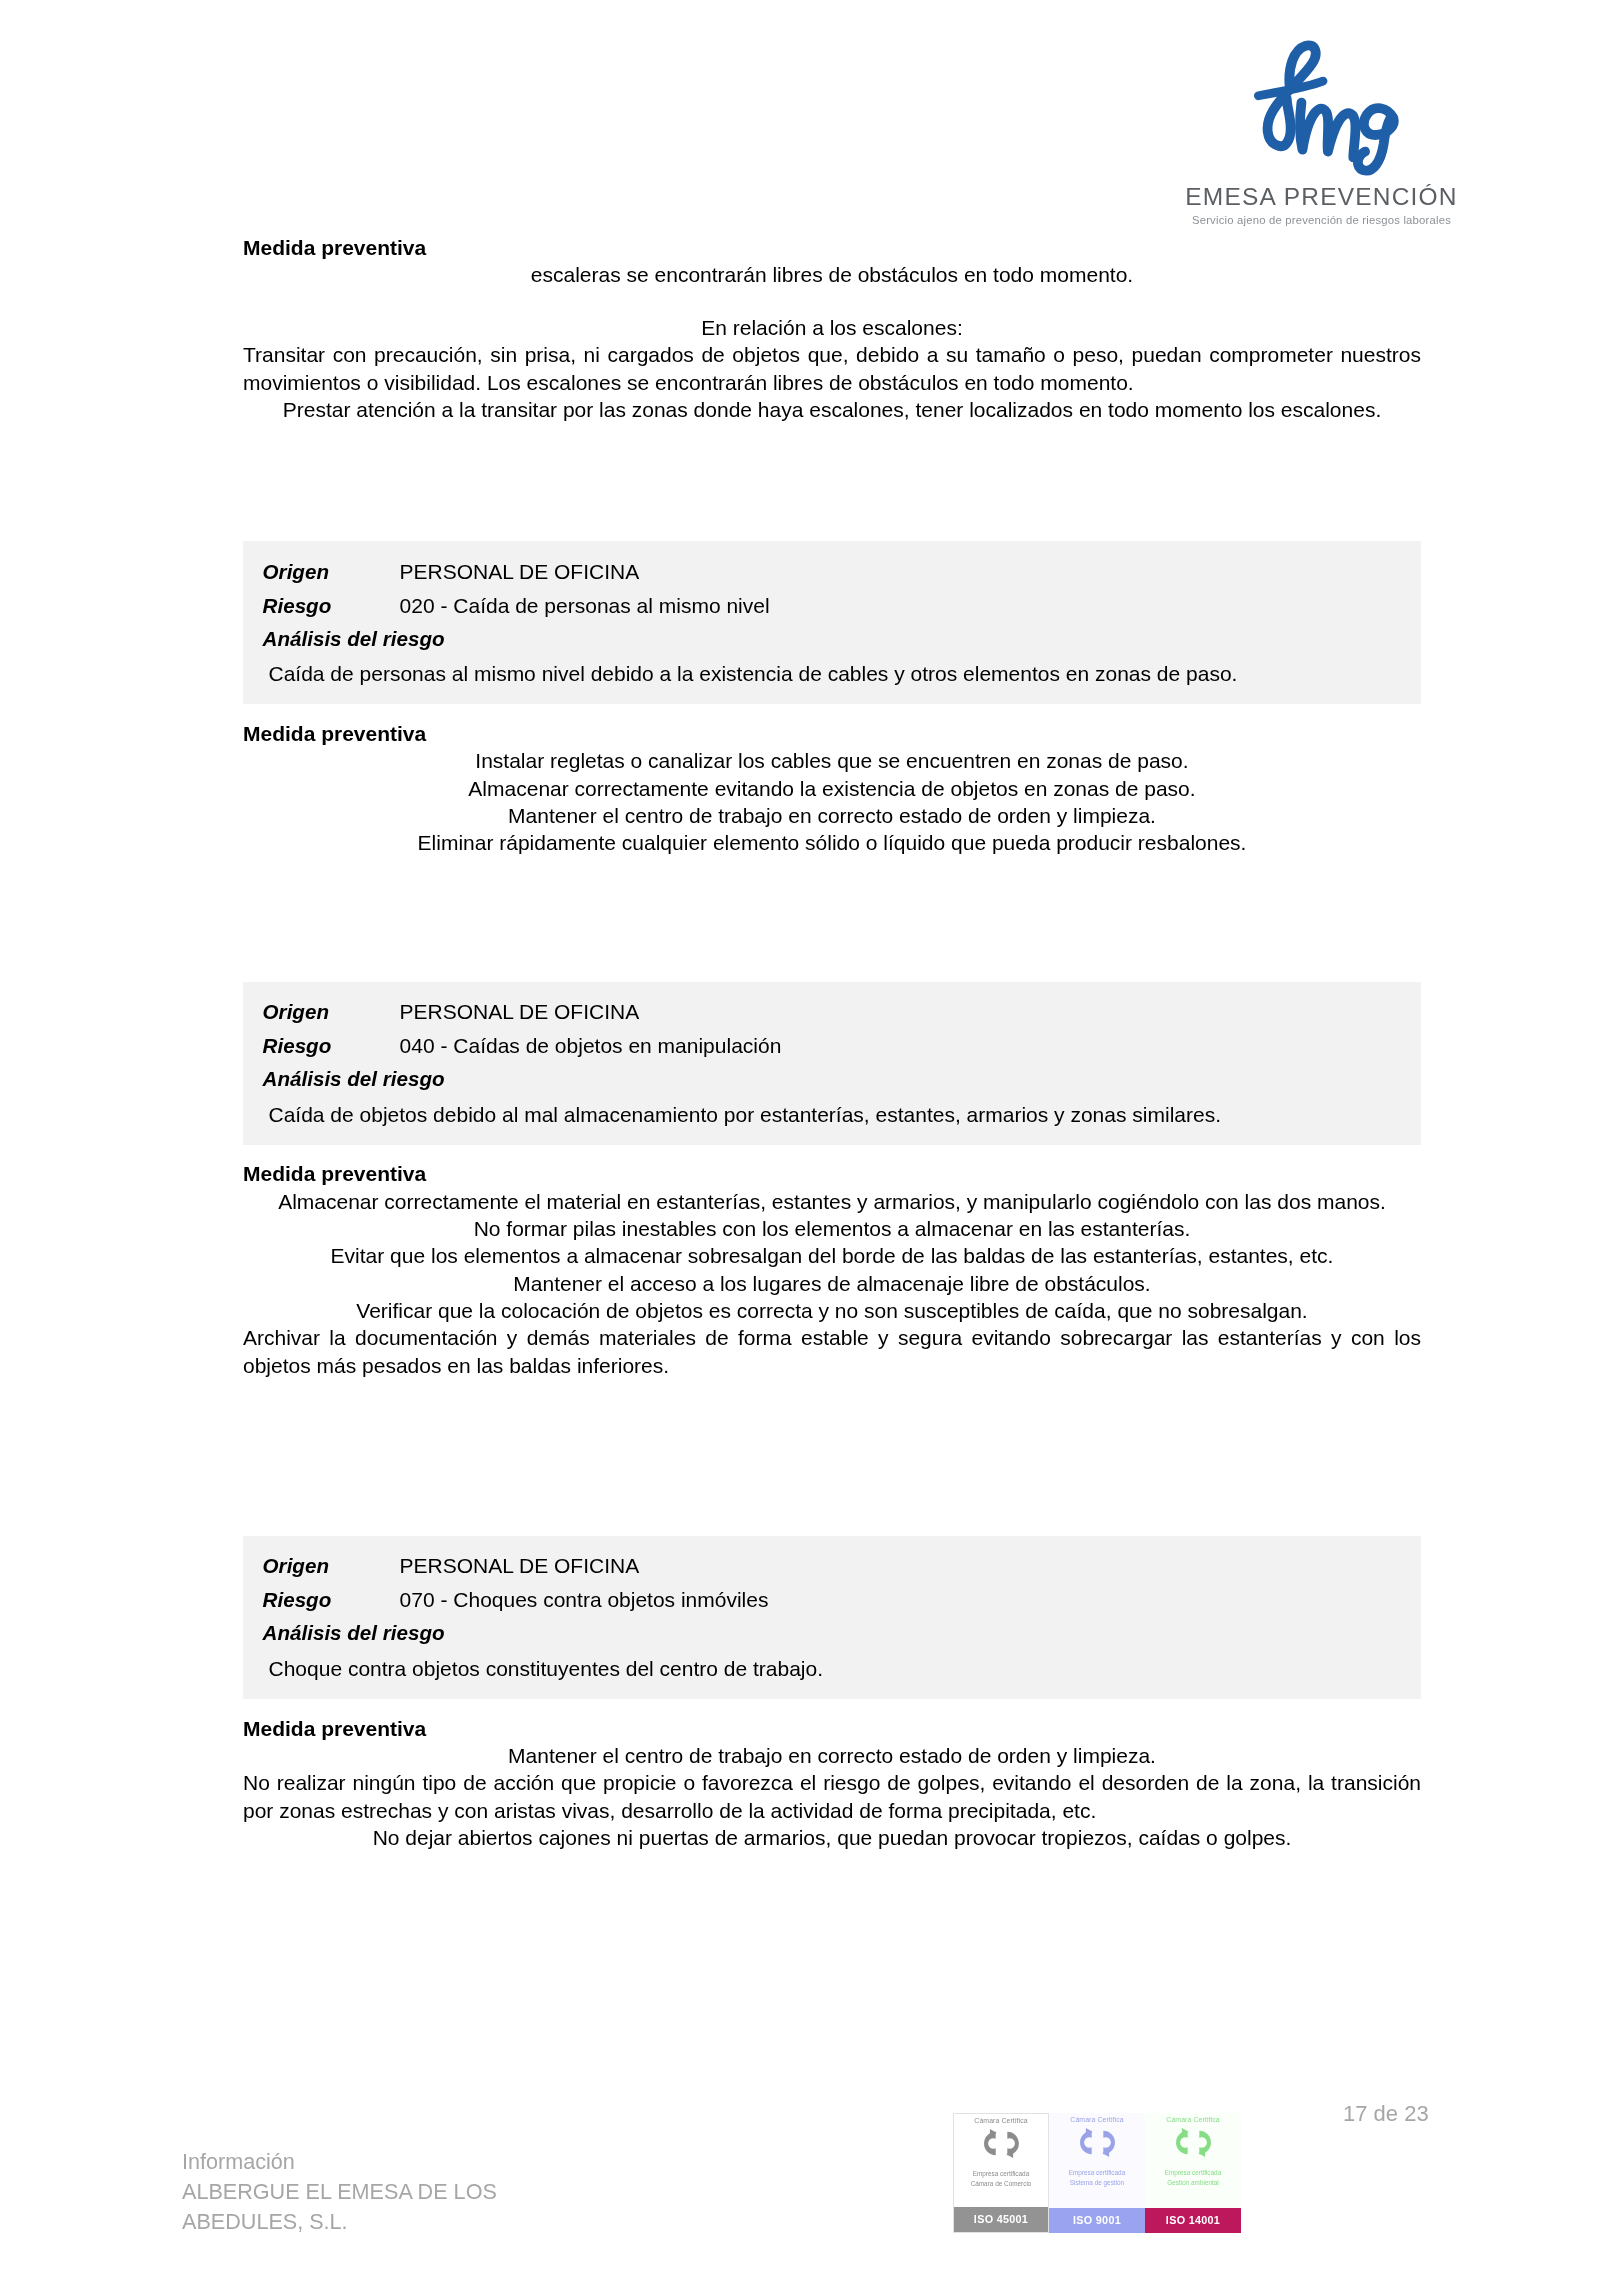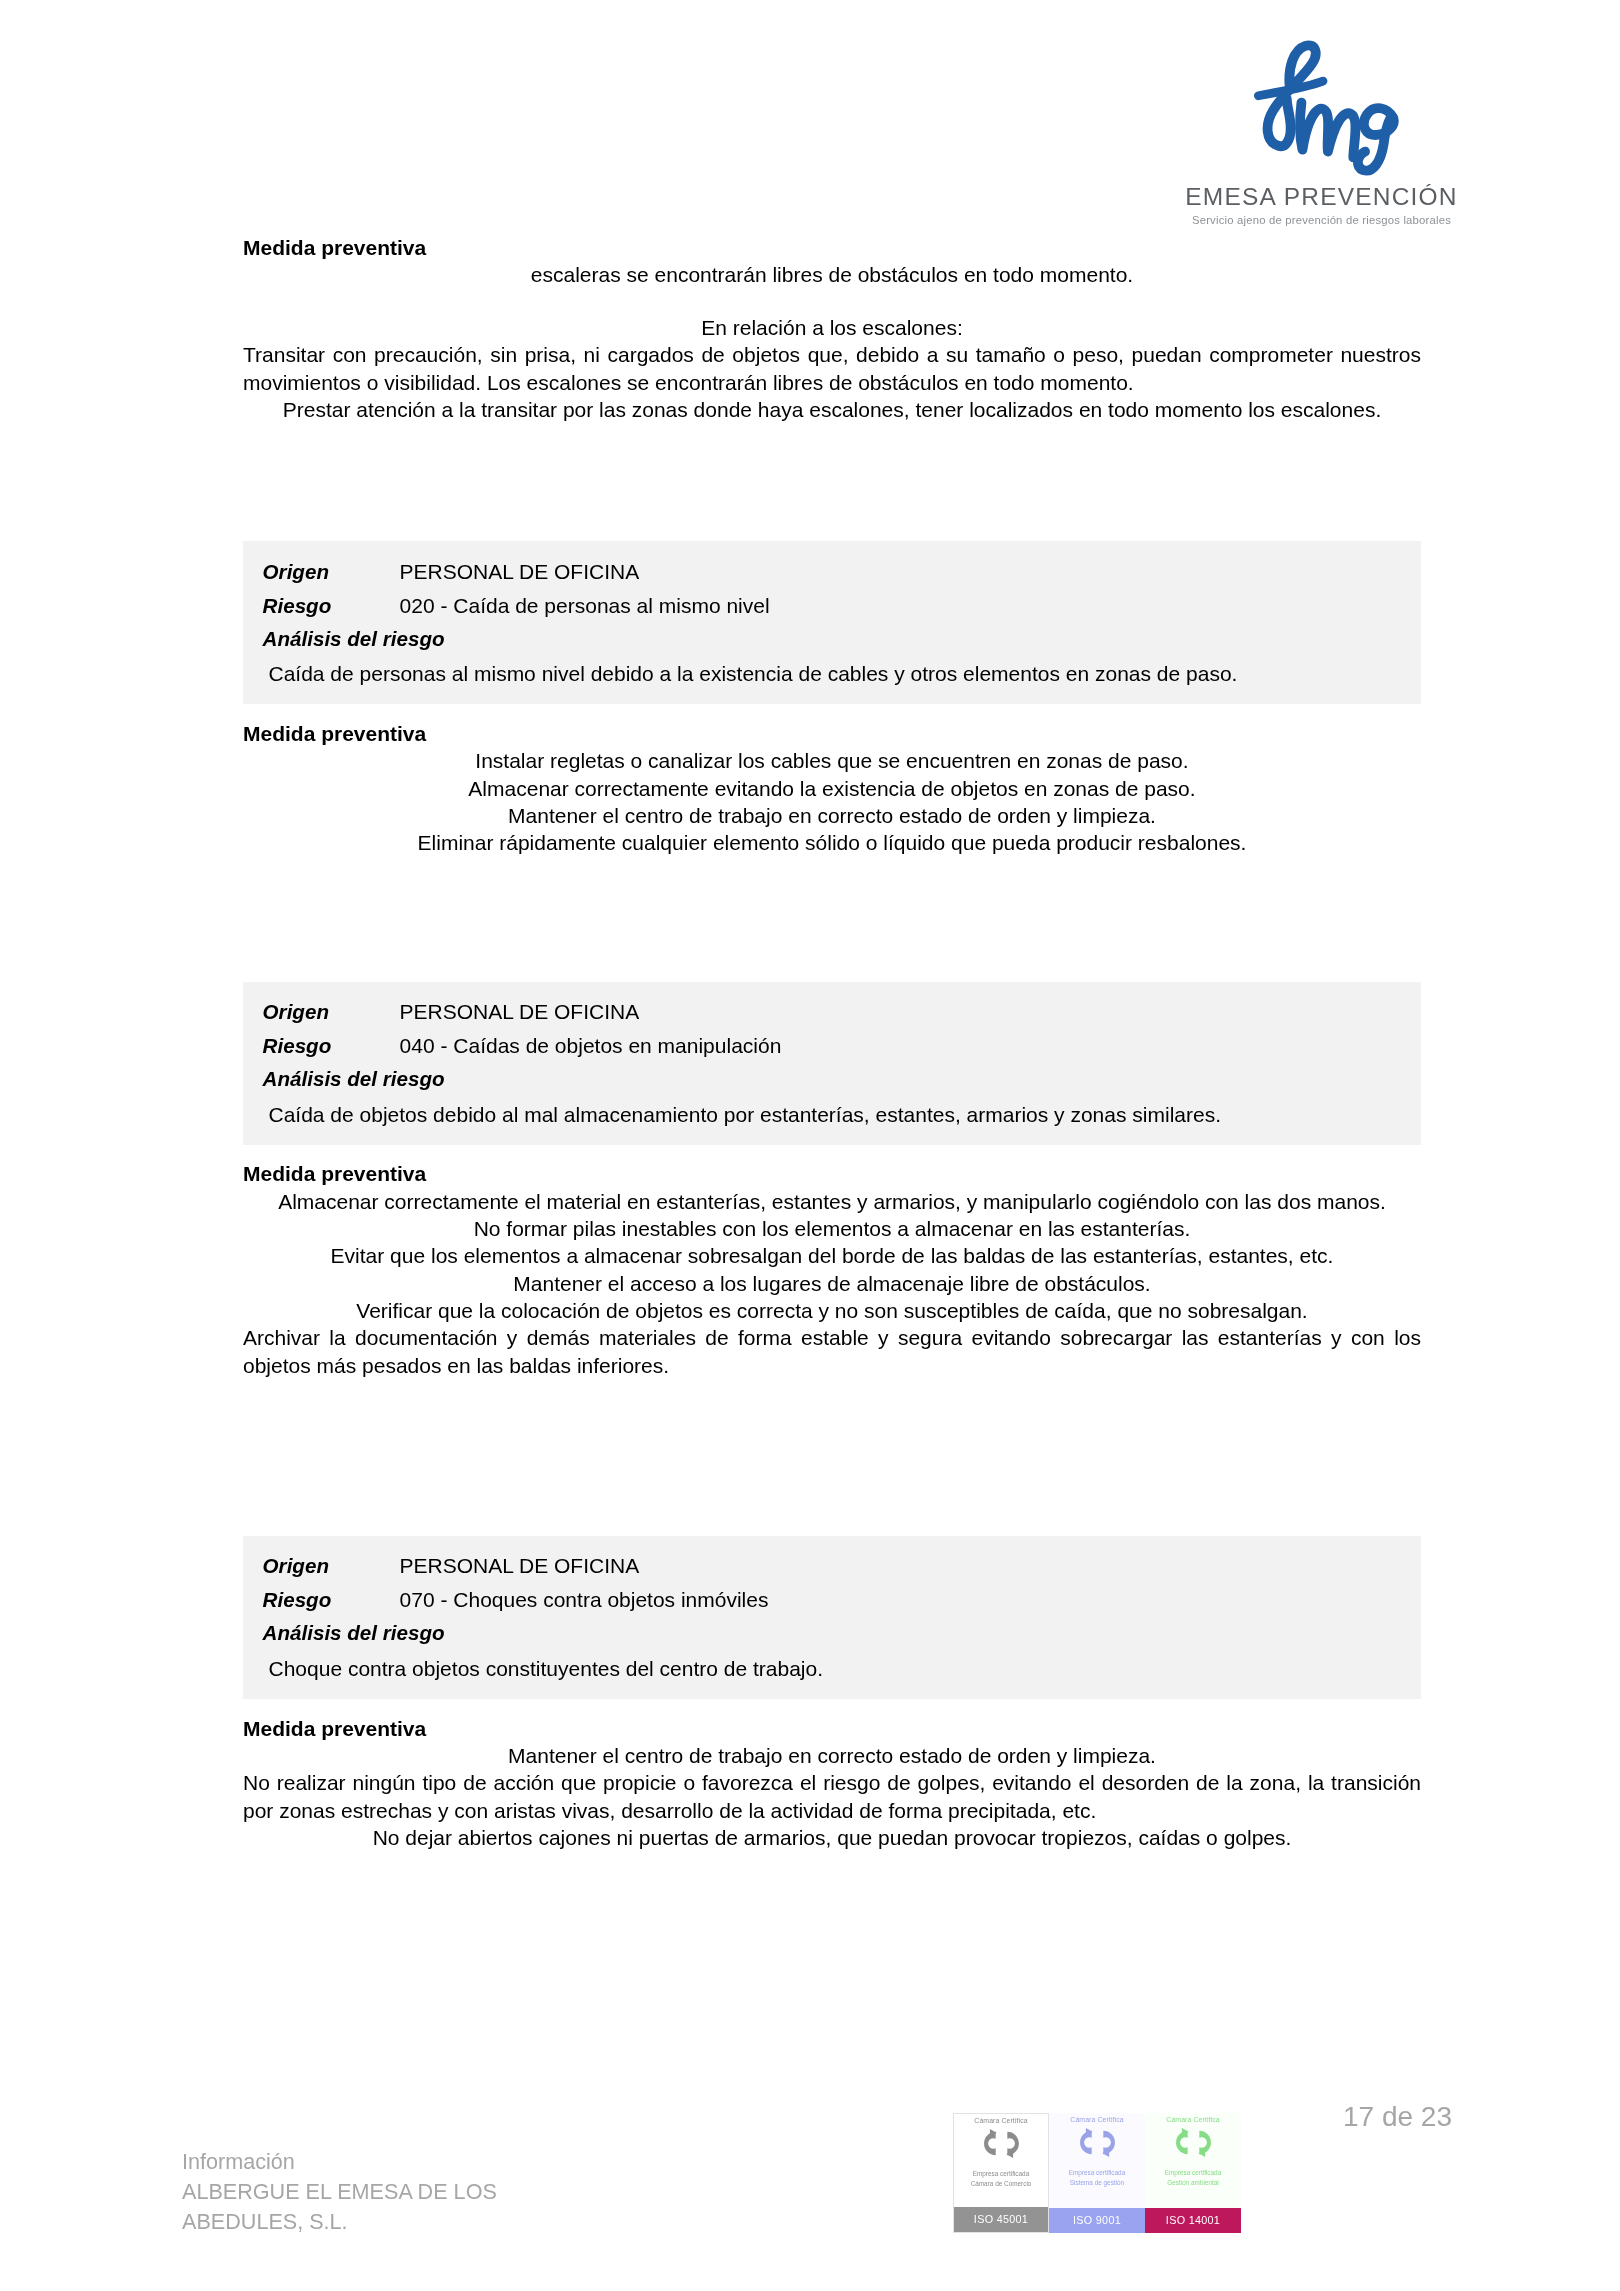--- a/index.html
+++ b/index.html
@@ -131,21 +131,21 @@
     top: 59px;
     font-size: 21.6px;
     line-height: 1.40;
     color: #a6a6a6;
     font-family: "Liberation Sans", sans-serif;
   }
   .footer-page {
     position: absolute;
     left: 1343px;
     top: 12.7px;
-    font-size: 28px;
+    font-size: 22px;
     color: #a6a6a6;
   }
   .badges {
     position: absolute;
     left: 953px;
     top: 24.5px;
     display: flex;
     gap: 0px;
   }
   .badge {
@@ -177,21 +177,21 @@
   .badge-bottom {
     position: absolute;
     left: 0;
     bottom: 0;
     width: 100%;
     height: 24.5px;
     display: flex;
     align-items: center;
     justify-content: center;
     font-size: 10.8px;
-    font-weight: normal;
+    font-weight: bold;
     color: #ffffff;
     letter-spacing: 0.3px;
   }
   .badge.gray   { background: #ffffff; border: 1px solid #e2e2e2; }
   .badge.gray   .badge-top, .badge.gray .badge-sub { color: #8c8c8c; }
   .badge.gray   .badge-bottom { background: #939393; }
   .badge.blue   { background: #fbfbff; }
   .badge.blue   .badge-top, .badge.blue .badge-sub { color: #9aa3e8; }
   .badge.blue   .badge-bottom { background: #9aa3ef; }
   .badge.green  { background: #fafffa; }

